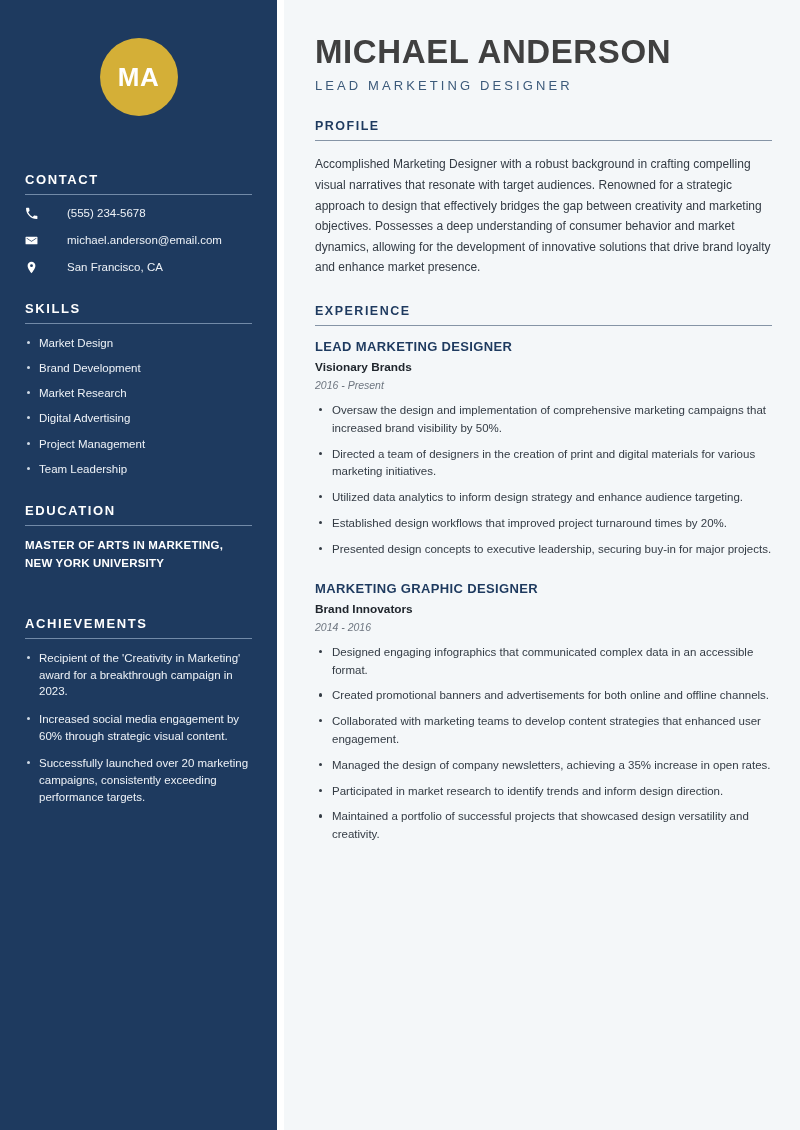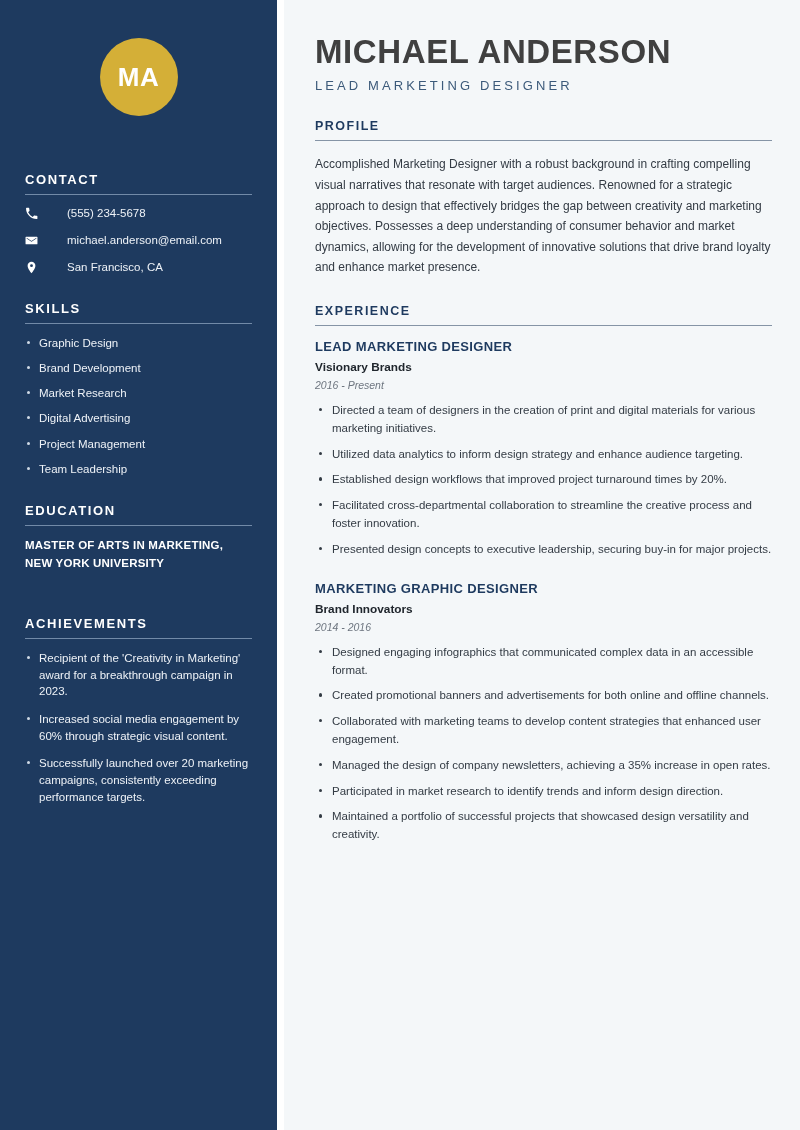--- a/index.html
+++ b/index.html
@@ -136,21 +136,21 @@
             </svg>
         </span>
         <span class="txt">San Francisco, CA</span>
       </div>
     </section>
 
     <section class="side-section">
       <div class="side-h">SKILLS</div>
       <div class="side-rule"></div>
       <ul class="side-list">
-        <li>Graphic Design</li>
+        <li>Market Design</li>
         <li>Brand Development</li>
         <li>Market Research</li>
         <li>Digital Advertising</li>
         <li>Project Management</li>
         <li>Team Leadership</li>
       </ul>
     </section>
 
 
     <section class="side-section">
@@ -186,24 +186,24 @@
 
     <section class="main-section">
       <div class="main-h">EXPERIENCE</div>
       <div class="main-rule"></div>
 
       <article class="job">
         <div class="job-title">LEAD MARKETING DESIGNER</div>
         <div class="job-company">Visionary Brands</div>
         <div class="job-dates">2016 - Present</div>
         <ul class="job-list">
+          <li>Oversaw the design and implementation of comprehensive marketing campaigns that increased brand visibility by 50%.</li>
           <li>Directed a team of designers in the creation of print and digital materials for various marketing initiatives.</li>
           <li>Utilized data analytics to inform design strategy and enhance audience targeting.</li>
           <li>Established design workflows that improved project turnaround times by 20%.</li>
-          <li>Facilitated cross-departmental collaboration to streamline the creative process and foster innovation.</li>
           <li>Presented design concepts to executive leadership, securing buy-in for major projects.</li>
         </ul>
       </article>
 
       <article class="job">
         <div class="job-title">MARKETING GRAPHIC DESIGNER</div>
         <div class="job-company">Brand Innovators</div>
         <div class="job-dates">2014 - 2016</div>
         <ul class="job-list">
           <li>Designed engaging infographics that communicated complex data in an accessible format.</li>

